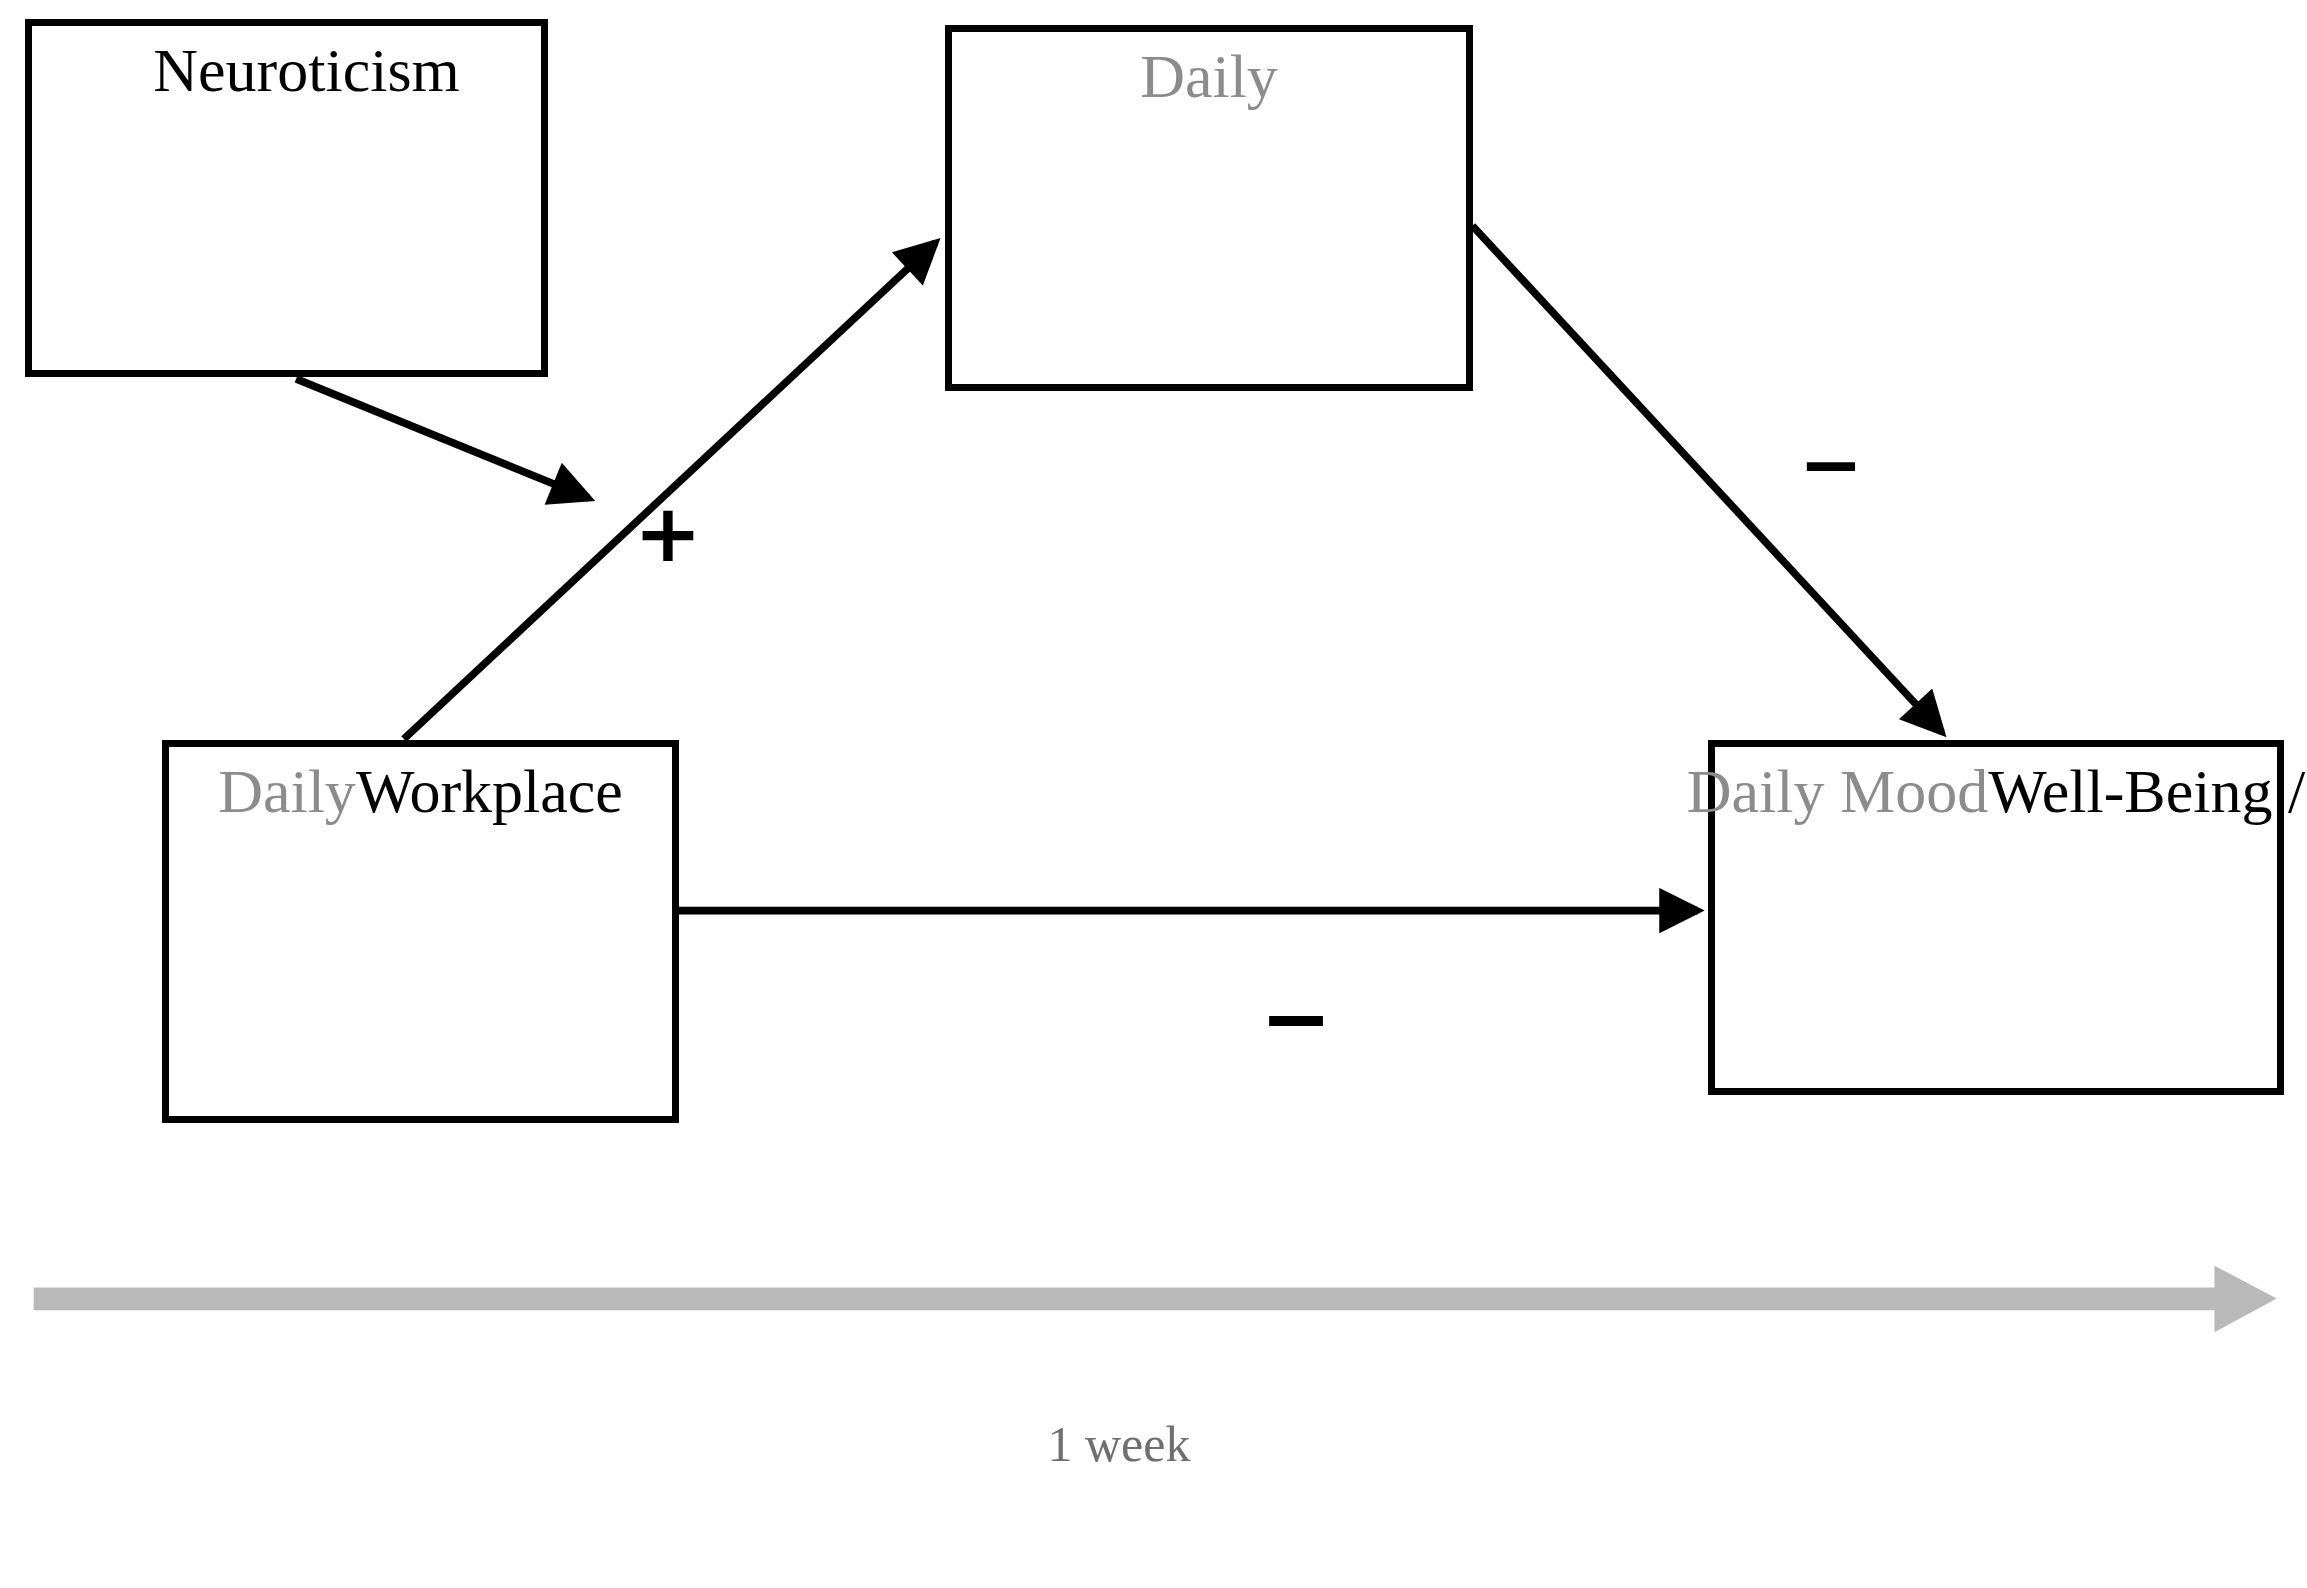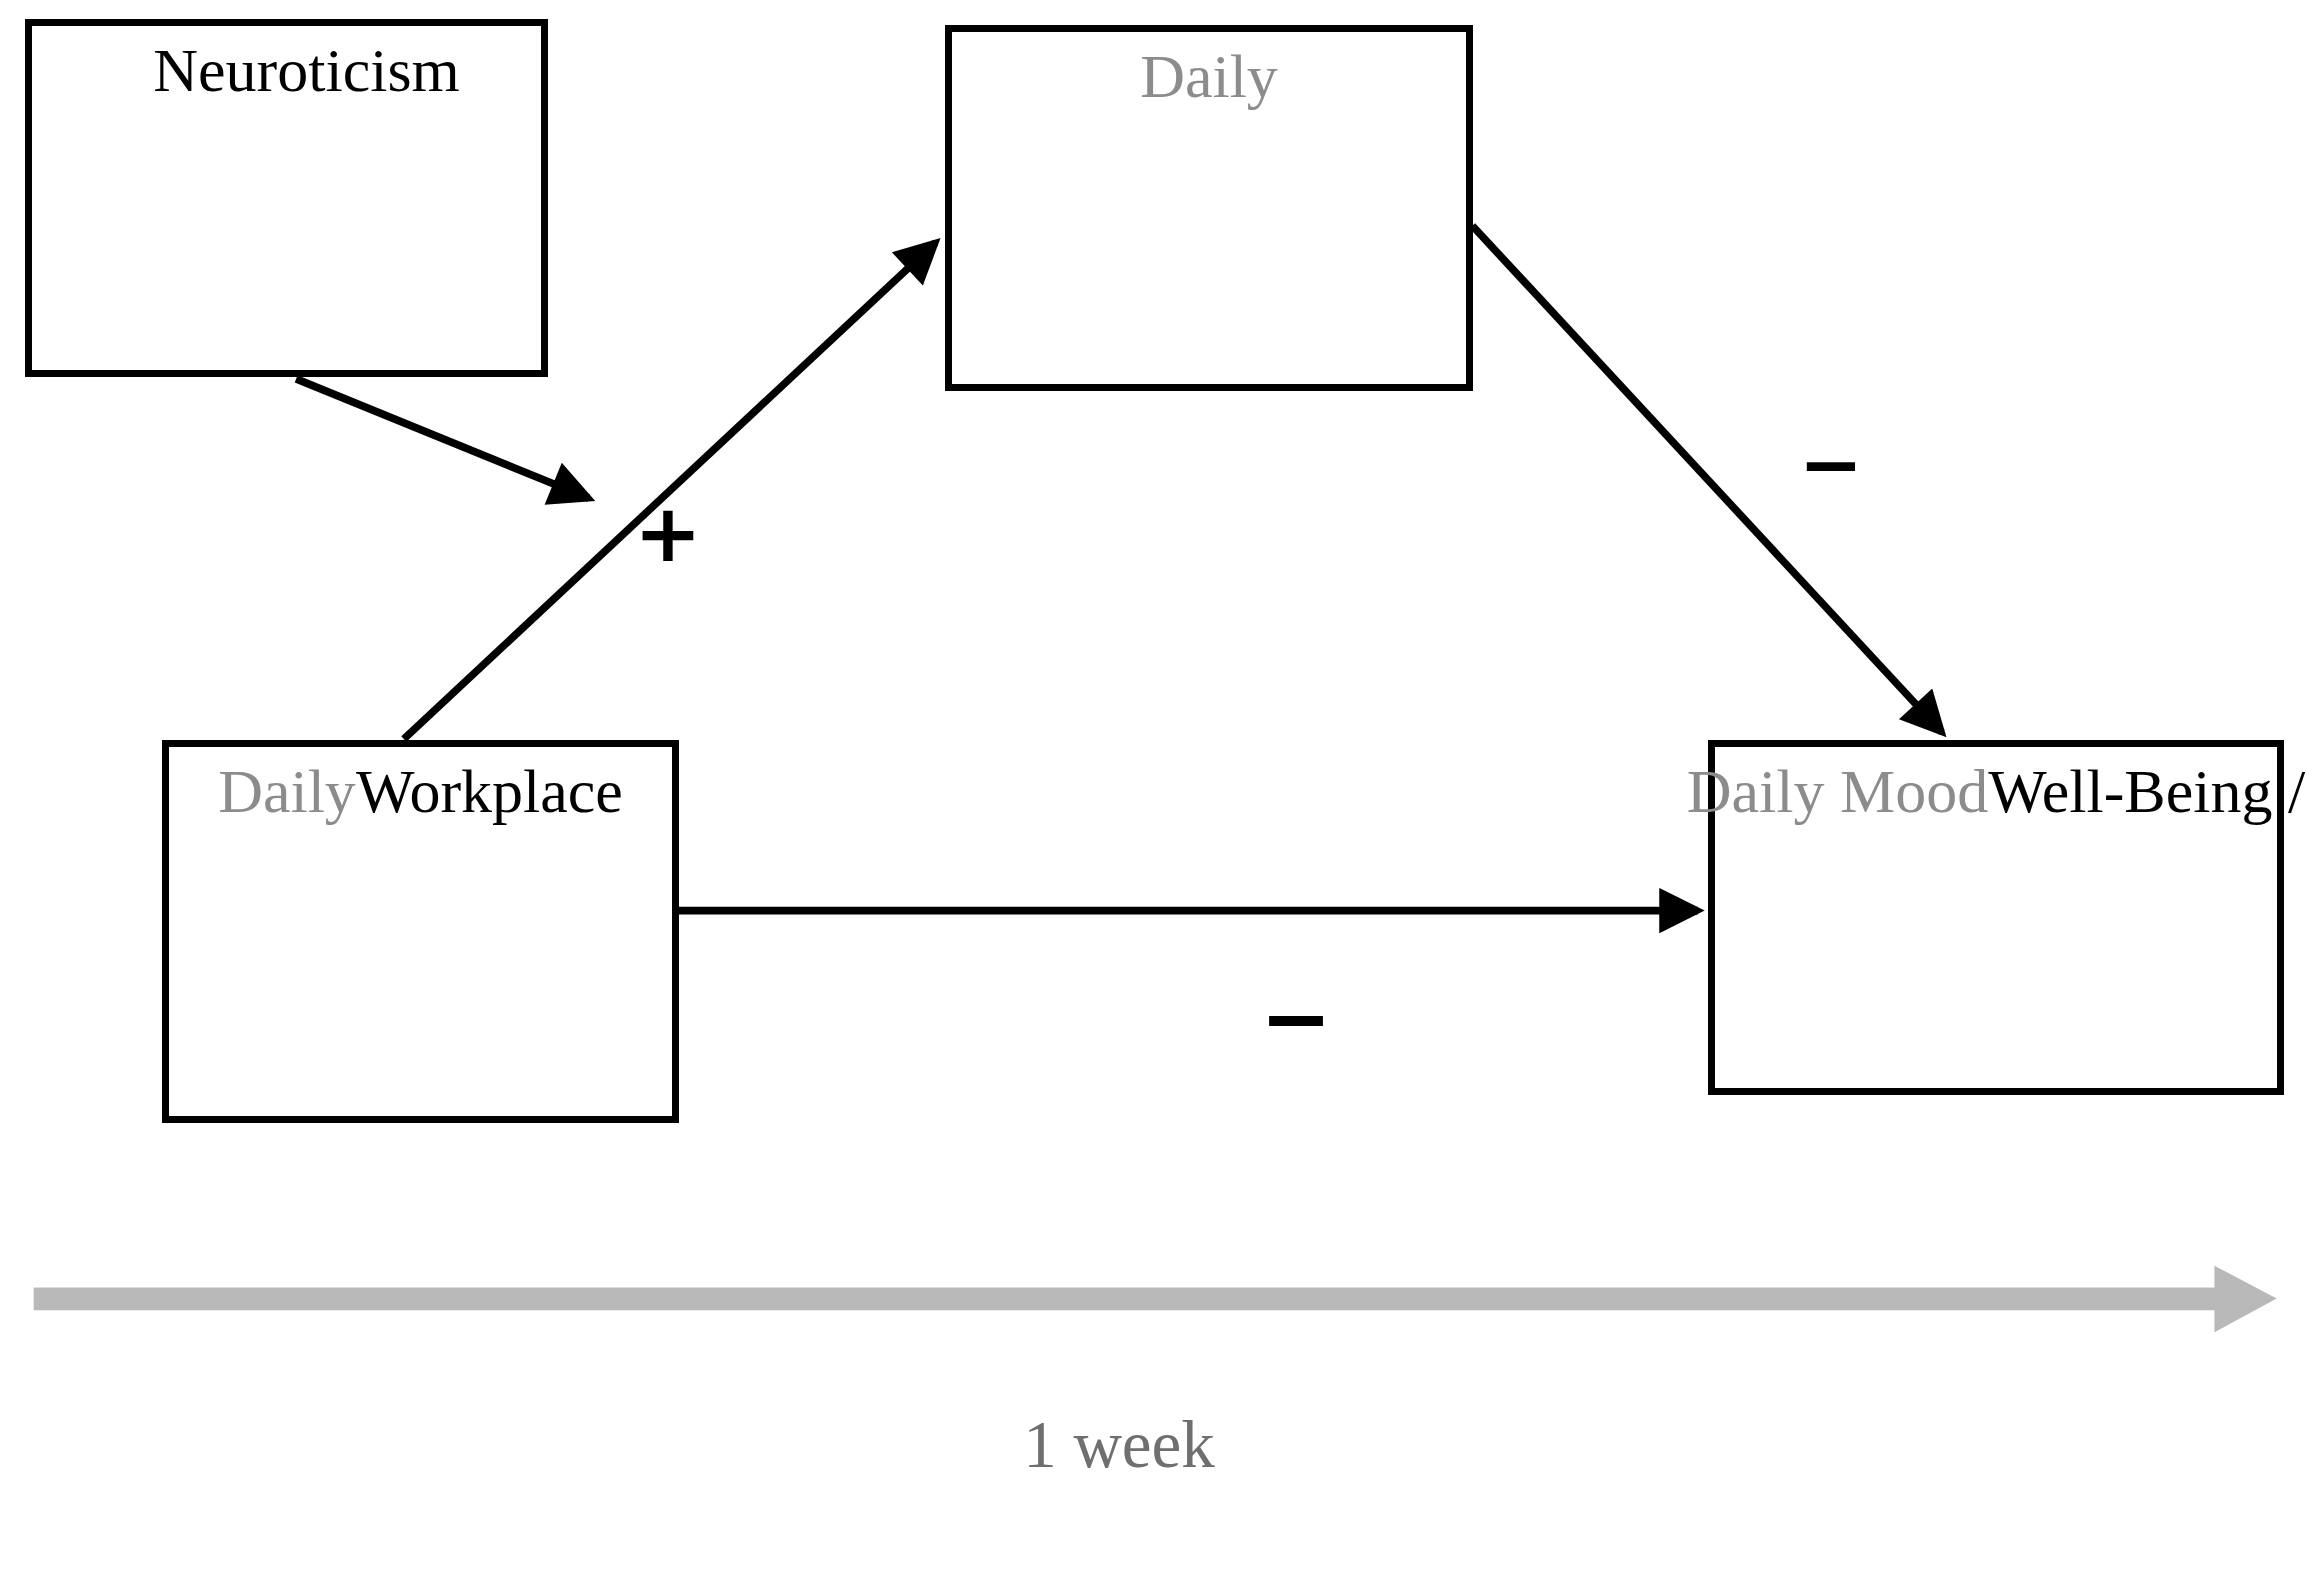--- a/index.html
+++ b/index.html
@@ -47,21 +47,21 @@
   #plus-label { font-size: 81px; }
   #minus-label-mediated { font-size: 77px; }
   #minus-label-direct { font-size: 86px; }
   #timeline-caption {
     position: absolute;
     left: 1119px;
     top: 1397px;
     transform: translateX(-50%);
     text-align: center;
     color: #6f6f6f;
-    font-size: 67px;
+    font-size: 50px;
     line-height: 94px;
     z-index: 2;
     white-space: nowrap;
   }
 </style>
 </head>
 <body>
 
 <div id="canvas">
 

